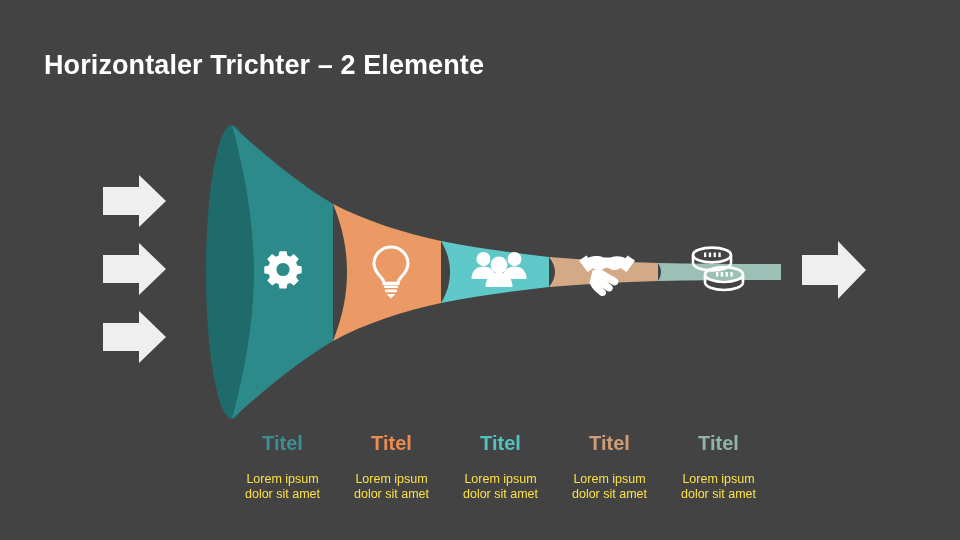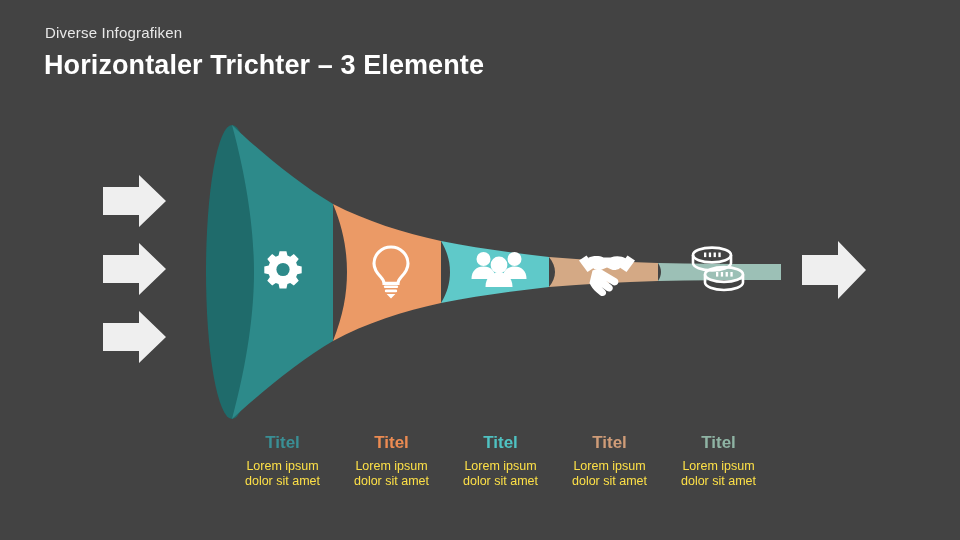--- a/index.html
+++ b/index.html
@@ -55,41 +55,40 @@
     left: 228px;
     top: 433px;
     width: 545px;
     display: flex;
   }
   .caption {
     width: 109px;
     text-align: center;
   }
   .caption-title {
-    font-size: 17px;
+    font-size: 20px;
     font-weight: bold;
     line-height: 20px;
-    margin-bottom: 6px;
+    margin-bottom: 19px;
   }
   .caption-body {
     font-size: 12.5px;
     color: #fde047;
     line-height: 15px;
   }
   .caption-body span {
     display: block;
   }
 </style>
 </head>
 <body>
 
 <div id="slide" style="background: rgb(67, 67, 67);">
 
-  <div class="kicker">Diverse Infografiken</div>
-  <div class="title">Horizontaler Trichter – 3 Elemente</div>
+  <div class="title">Horizontaler Trichter – 2 Elemente</div>
 
   <svg id="funnel-stage" viewBox="0 0 960 540">
 
     <g>
       <path d="M103 187 L139 187 L139 175 L166 201 L139 227 L139 215 L103 215 Z" fill="#efefef"></path>
       <path d="M103 255 L139 255 L139 243 L166 269 L139 295 L139 283 L103 283 Z" fill="#efefef"></path>
       <path d="M103 323 L139 323 L139 311 L166 337 L139 363 L139 351 L103 351 Z" fill="#efefef"></path>
     </g>
 
     <ellipse cx="232" cy="272" rx="26" ry="147" fill="#1f6b6b"></ellipse>

